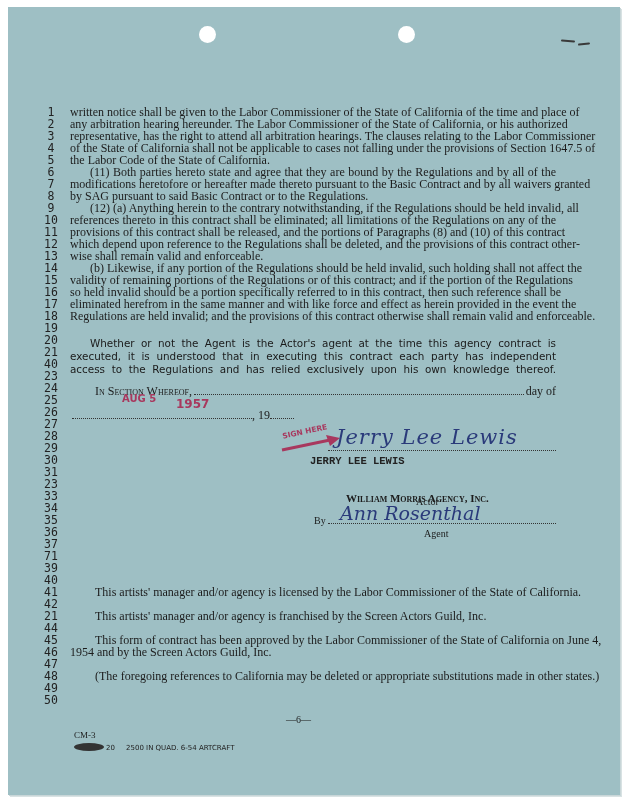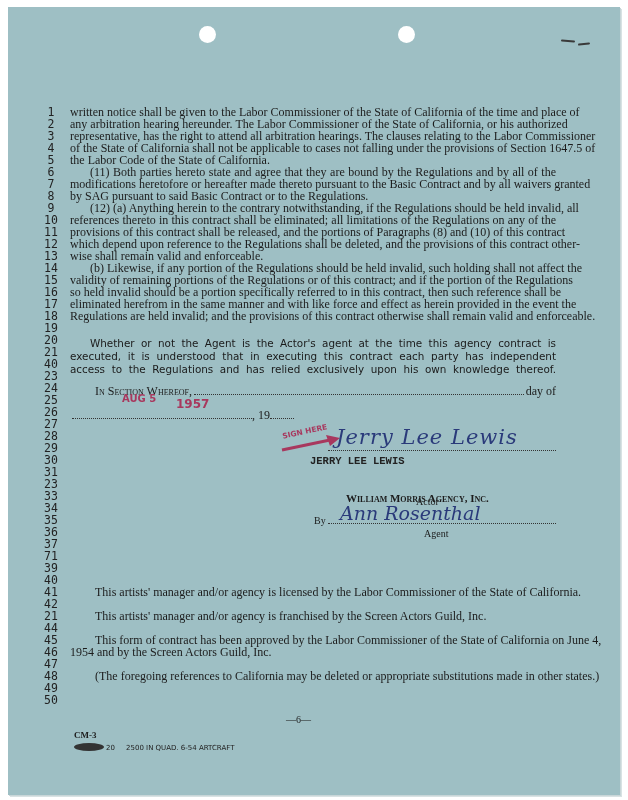--- a/index.html
+++ b/index.html
@@ -163,15 +163,15 @@
 <div class="sig" style="left:340px; top:502px; font-size:19px;">Ann Rosenthal</div>
 <div class="small" style="left:424px; top:528px;">Agent</div>
 
 <div class="txt" style="top:586px; left:95px; width:461px;">This artists' manager and/or agency is licensed by the Labor Commissioner of the State of California.</div>
 <div class="txt" style="top:610px; left:95px; width:461px;">This artists' manager and/or agency is franchised by the Screen Actors Guild, Inc.</div>
 <div class="txt fill" style="top:634px; left:95px; width:461px;">This form of contract has been approved by the Labor Commissioner of the State of California on June 4,</div>
 <div class="txt" style="top:646px">1954 and by the Screen Actors Guild, Inc.</div>
 <div class="txt" style="top:670px; left:95px; width:461px;">(The foregoing references to California may be deleted or appropriate substitutions made in other states.)</div>
 
 <div class="small" style="left:286px; top:714px; font-size:10px;">—6—</div>
-<div class="small" style="left:74px; top:730px; font-size:9px; font-weight:bold;">CM-3</div>
+<div class="small" style="left:74px; top:730px; font-size:9px; font-weight:normal;">CM-3</div>
 <div style="position:absolute; left:74px; top:743px; width:30px; height:8px; background:#333; border-radius:50%;"></div>
 <div class="footer" style="left:106px; top:744px; white-space:pre;">20     2500 IN QUAD. 6-54 ARTCRAFT</div>
 
 </body></html>

